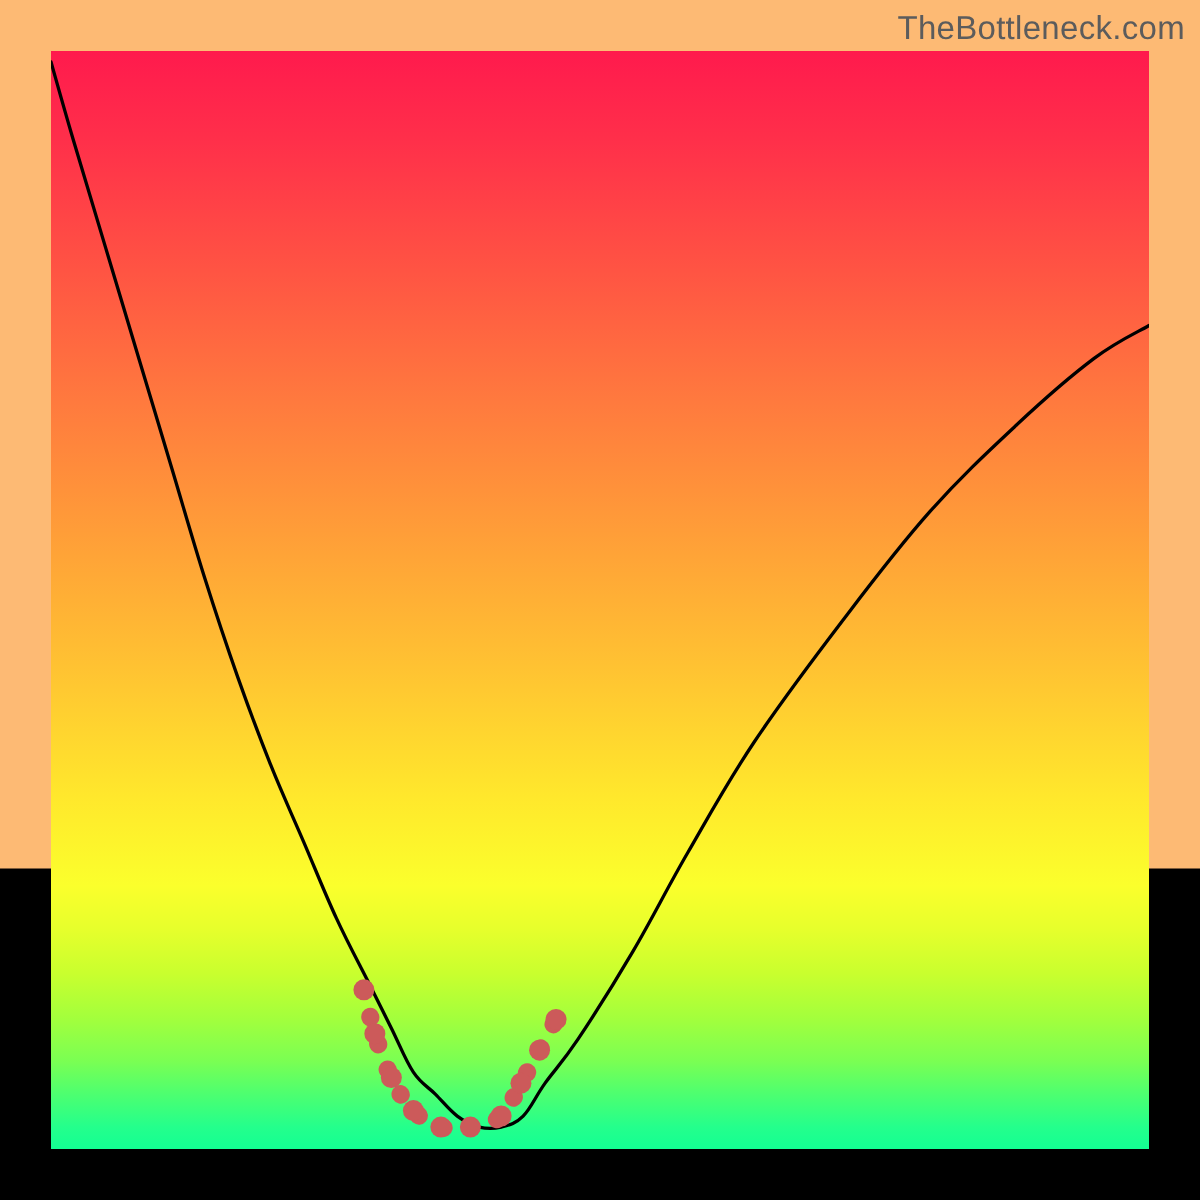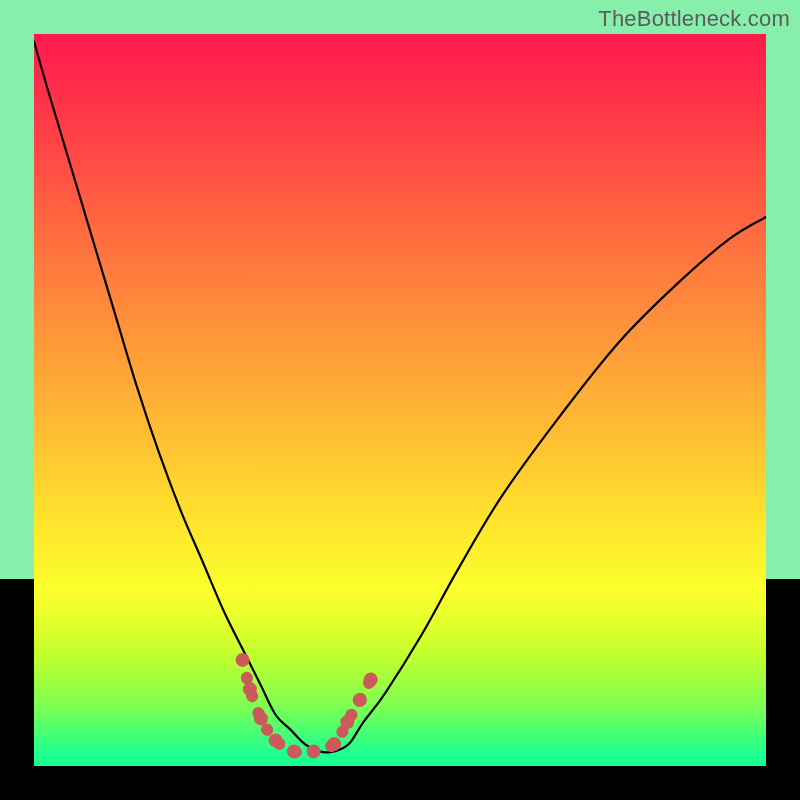--- a/index.html
+++ b/index.html
@@ -10,21 +10,21 @@
     background: #000;
     overflow: hidden;
     font-family: Arial, Helvetica, sans-serif;
   }
   .frame {
     position: absolute;
     left: 0;
     top: 0;
     width: 800px;
     height: 579px;
-    background: #86efac;
+    background: #fdba74;
   }
   .plot-bg {
     position: absolute;
     left: 34px;
     top: 34px;
     width: 732px;
     height: 732px;
     
     background: linear-gradient(
       to bottom,

